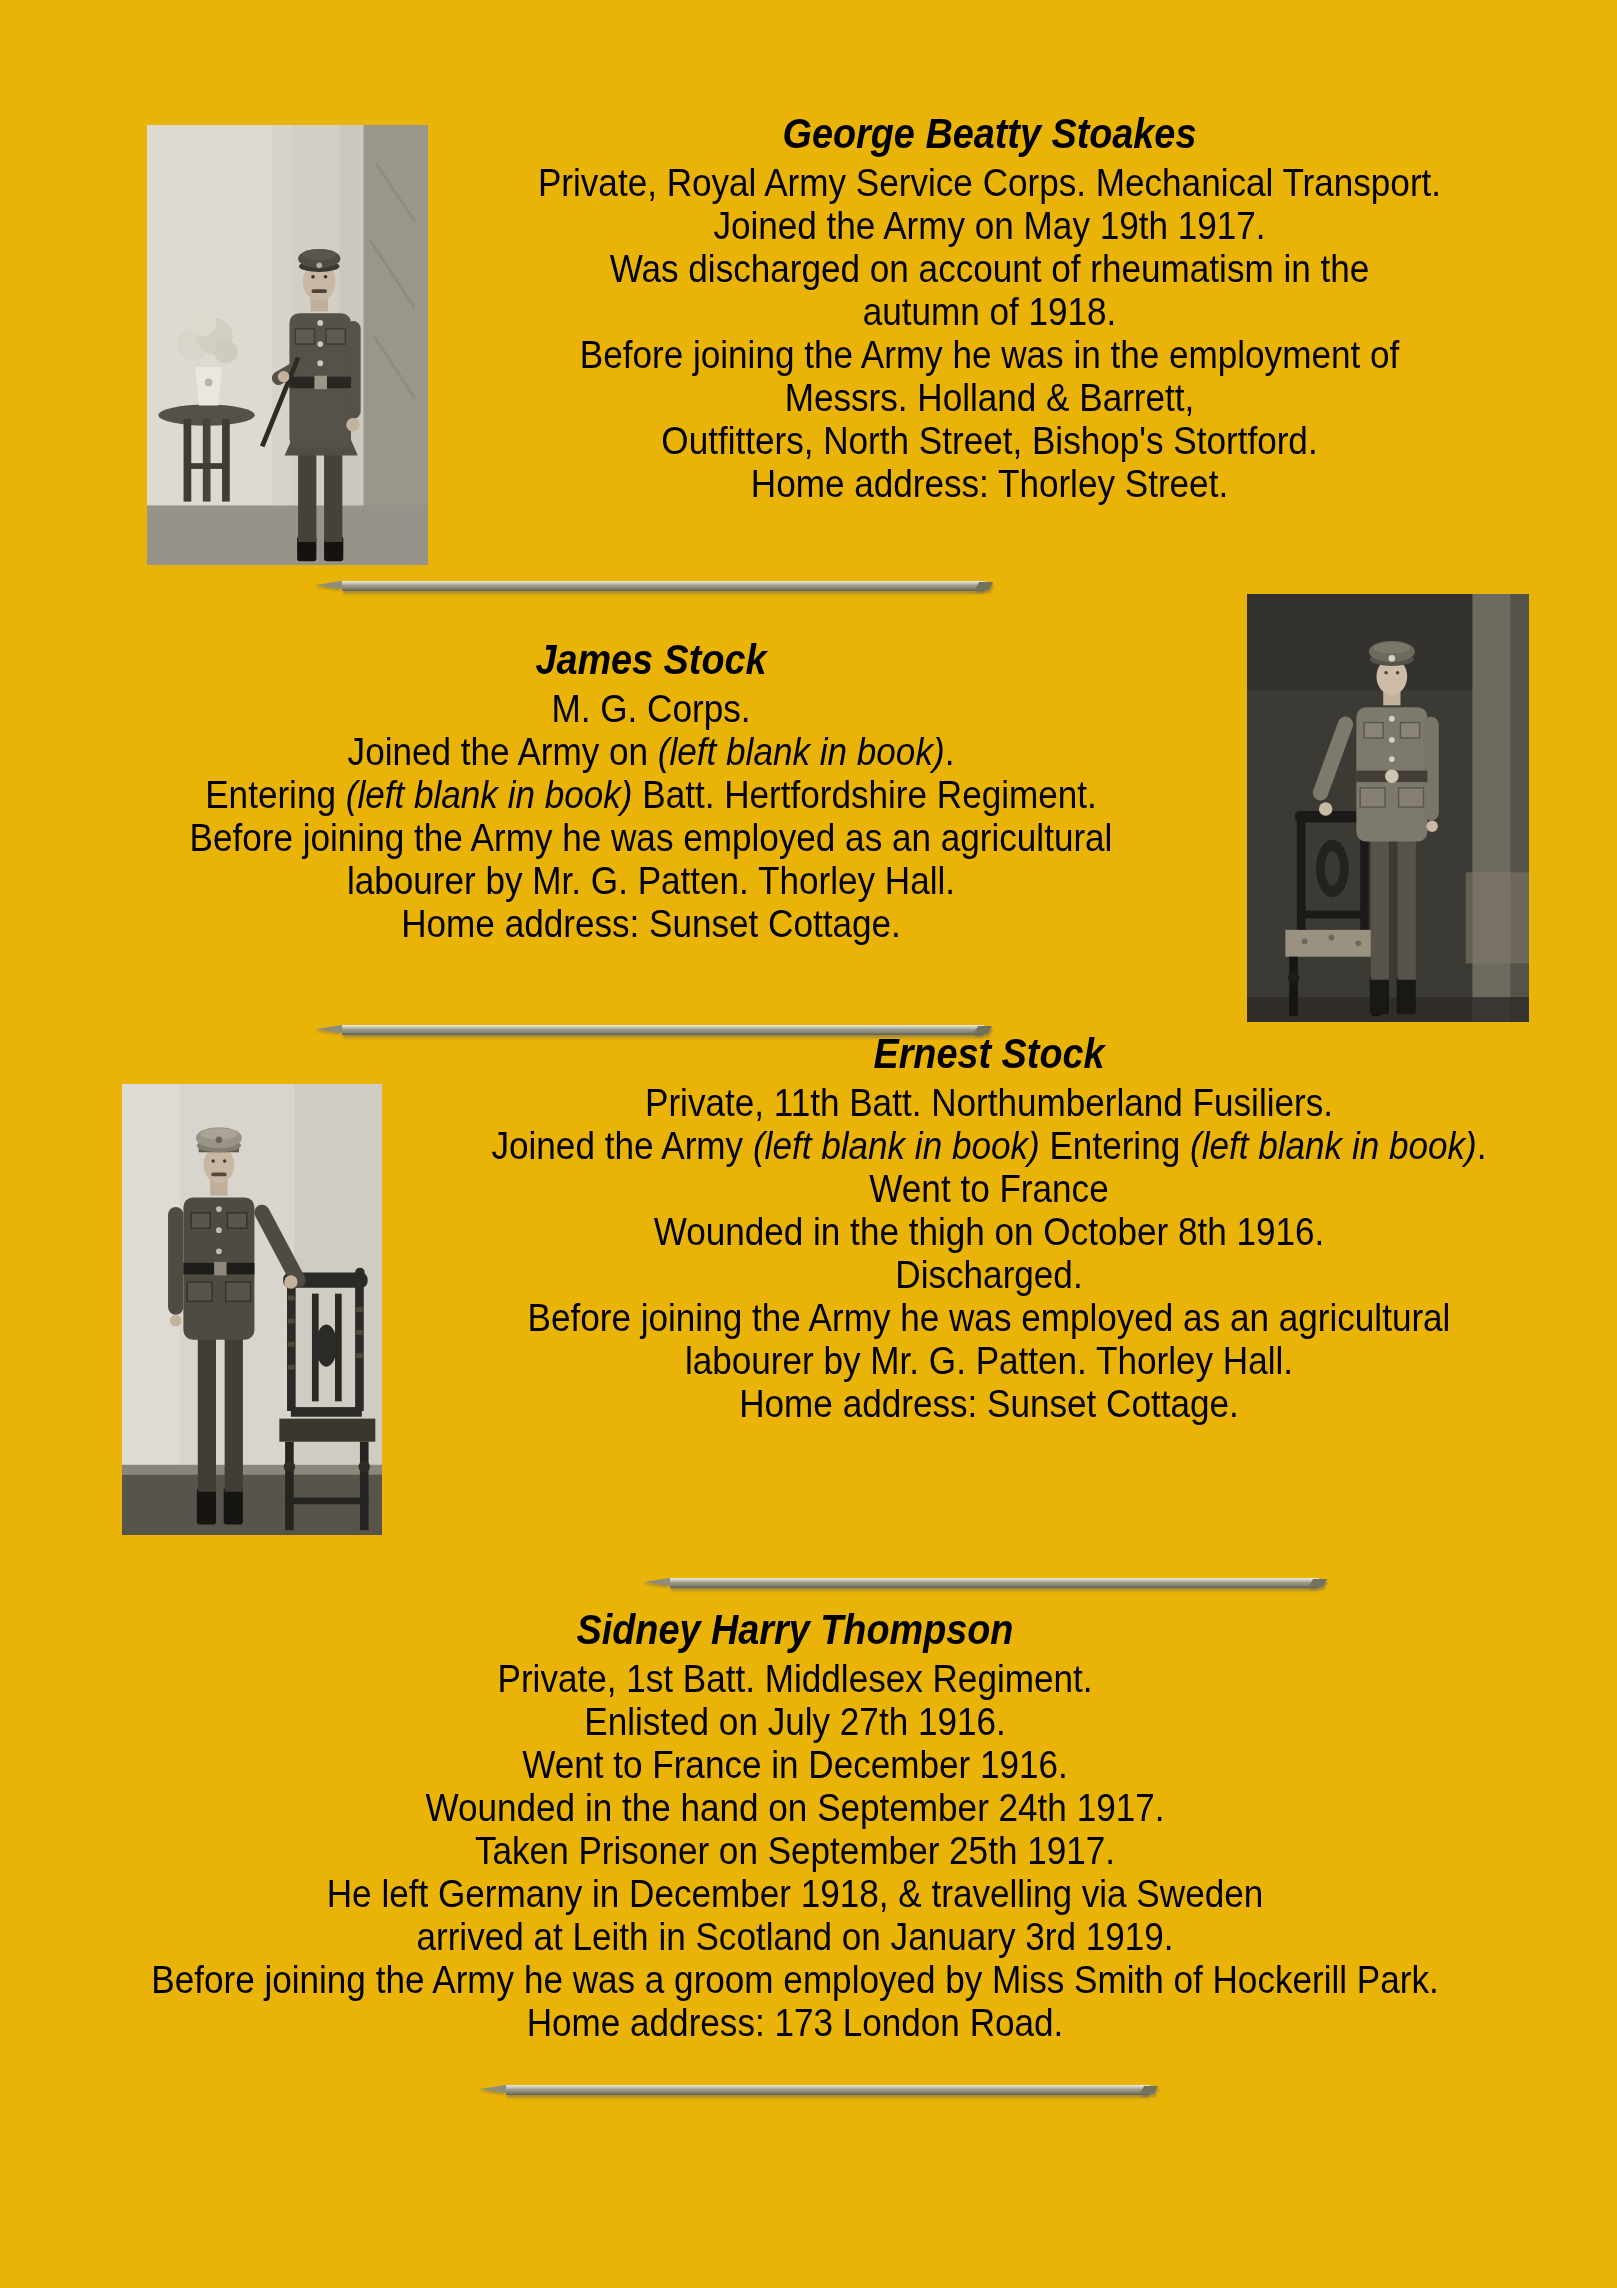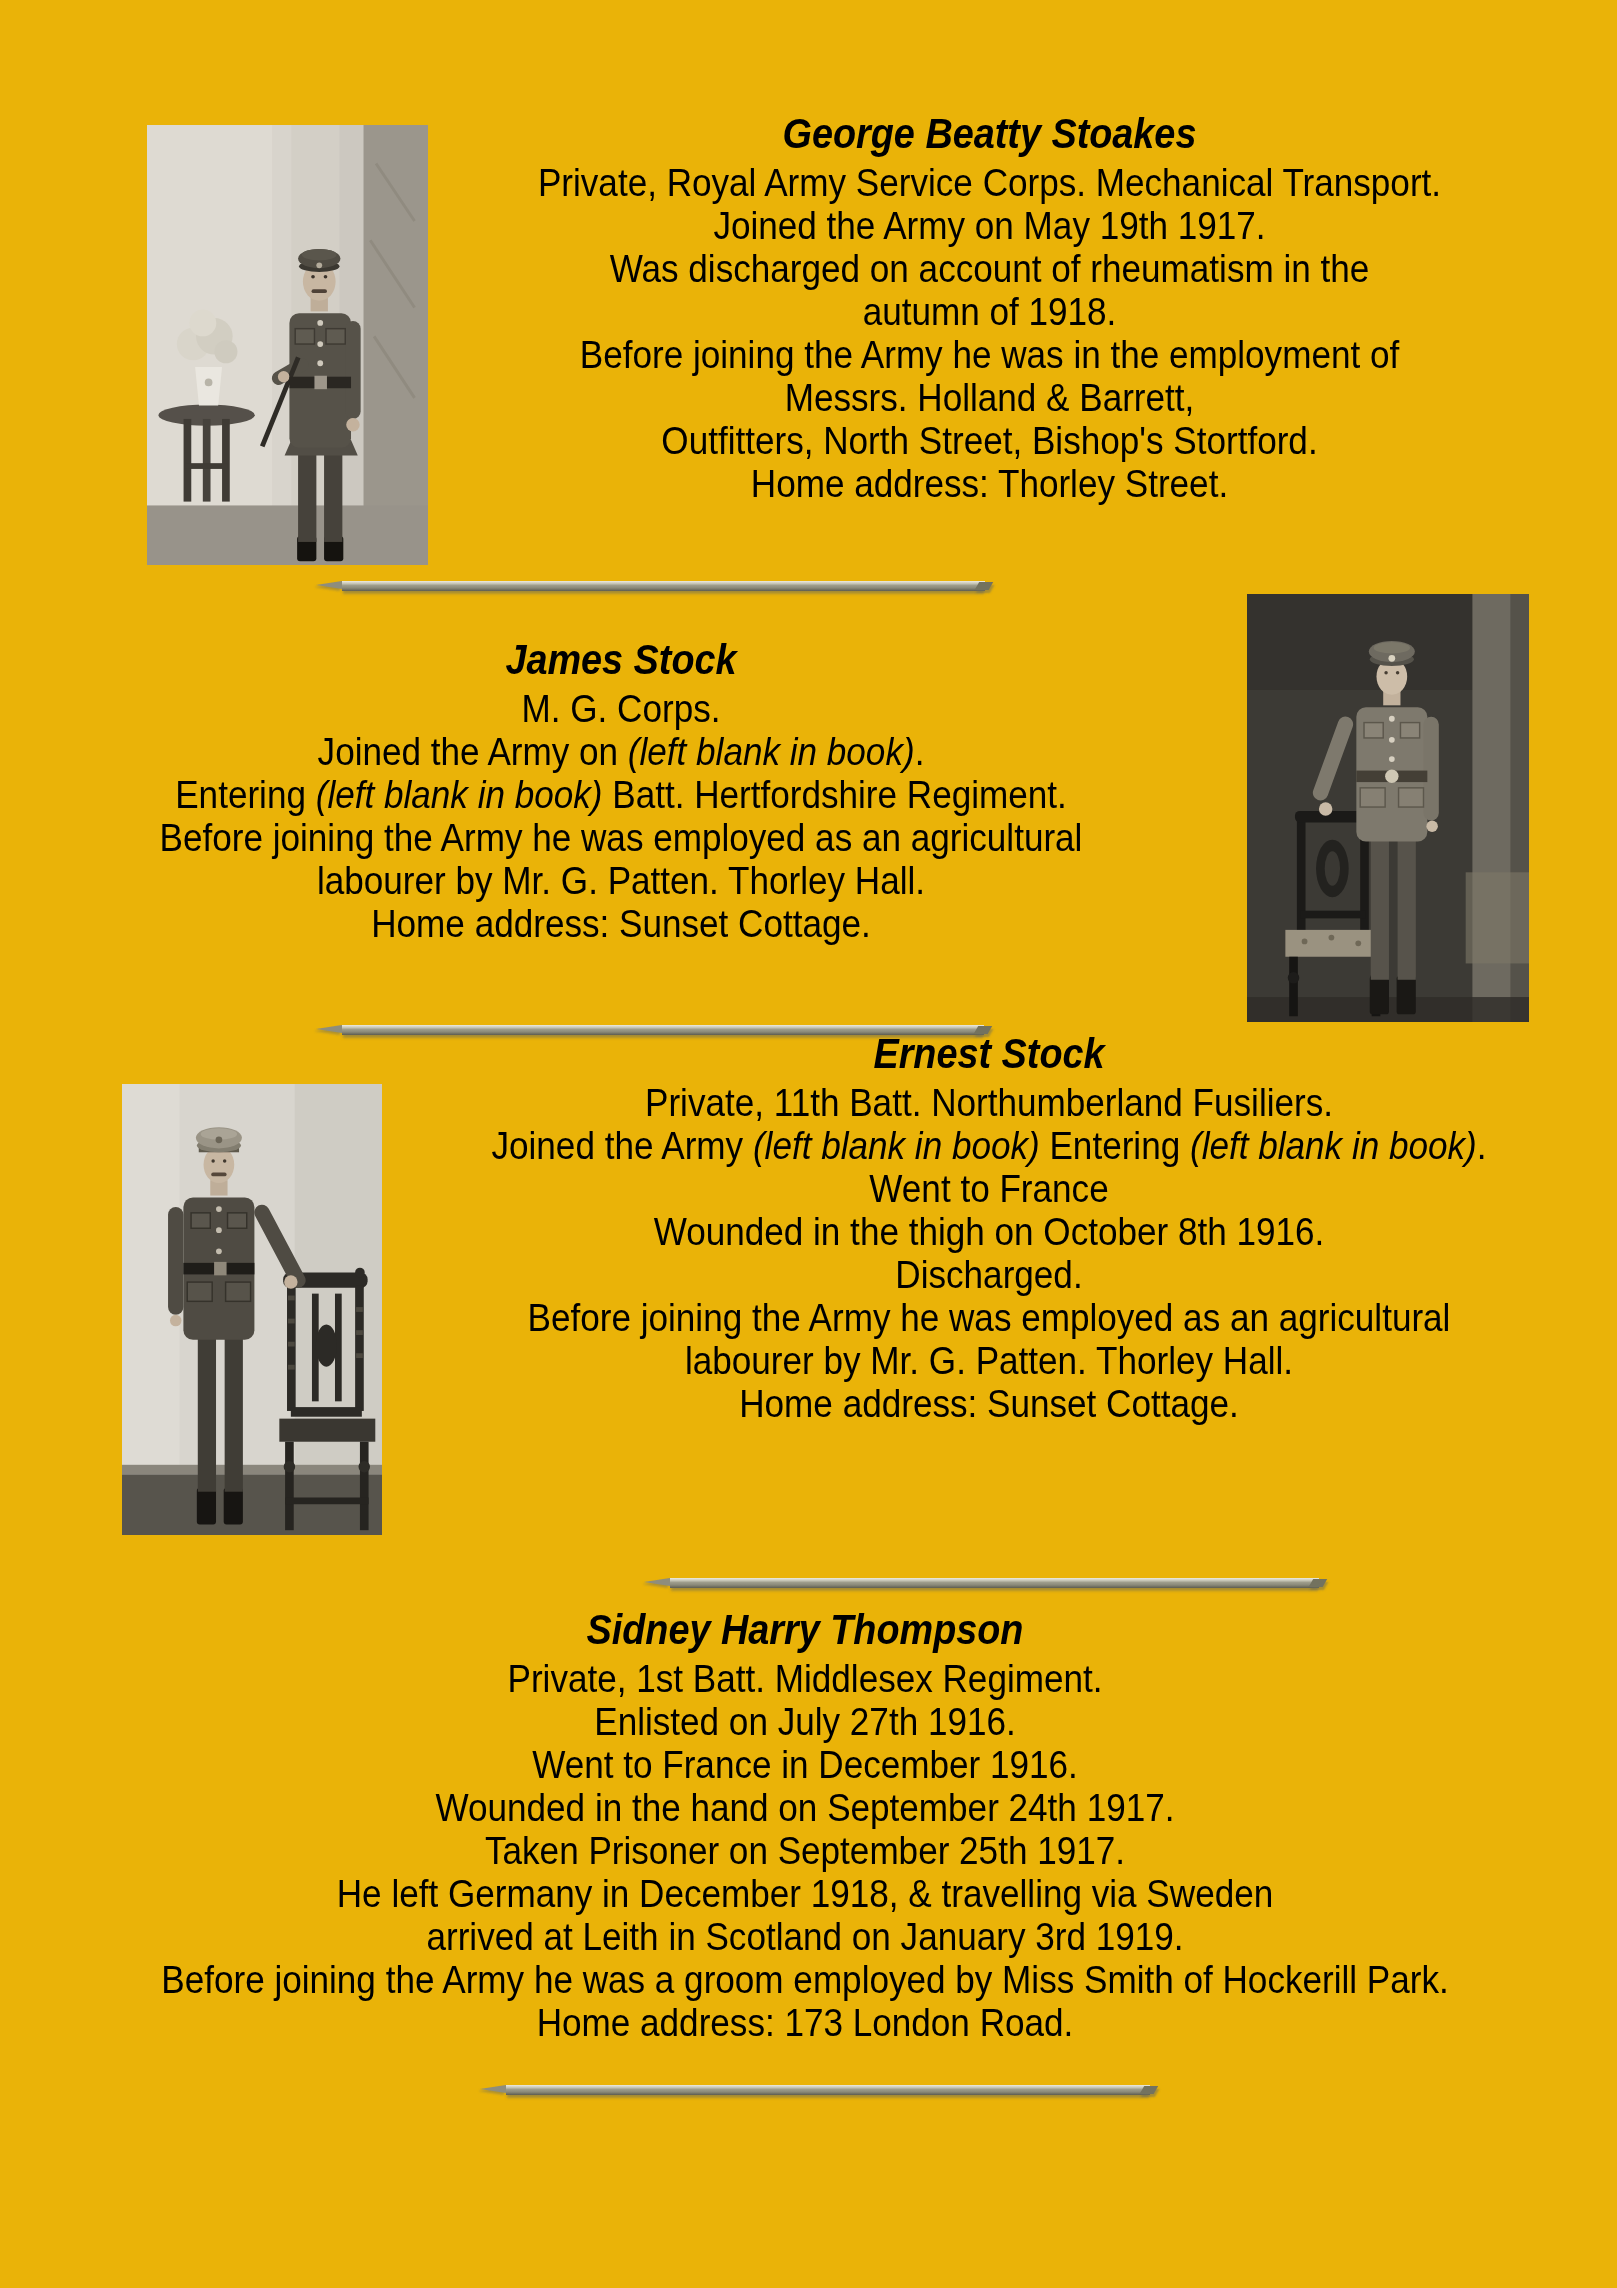--- a/index.html
+++ b/index.html
@@ -17,23 +17,23 @@
     font-size:39px;line-height:43px;white-space:nowrap;
     transform:scaleX(.9);transform-origin:50% 50%;
   }
   .bio-title{
     font-size:42px;line-height:44px;font-weight:bold;font-style:italic;
     white-space:nowrap;margin-bottom:4.8px;
     transform:scaleX(.9);transform-origin:50% 50%;
   }
   .seg.it{font-style:italic;}
   .bio-1{left:394px;top:112px;width:1191px;}
-  .bio-2{left:16px;top:638px;width:1210px;}
+  .bio-2{left:46px;top:638px;width:1210px;}
   .bio-3{left:384px;top:1032px;width:1210px;}
-  .bio-4{left:75px;top:1608px;width:1460px;}
+  .bio-4{left:65px;top:1608px;width:1460px;}
   
   .photo{position:absolute;}
   .photo svg{display:block;width:100%;height:100%;}
   .photo-1{left:147px;top:125px;width:281px;height:440px;}
   .photo-2{left:1247px;top:594px;width:282px;height:428px;}
   .photo-3{left:122px;top:1084px;width:260px;height:451px;}
   
   .divider{
     position:absolute;height:9.6px;
     background:linear-gradient(to bottom,#edebdf 0%,#c7c6b6 25%,#9d9c8b 45%,#8a8979 70%,#5e5d50 100%);

